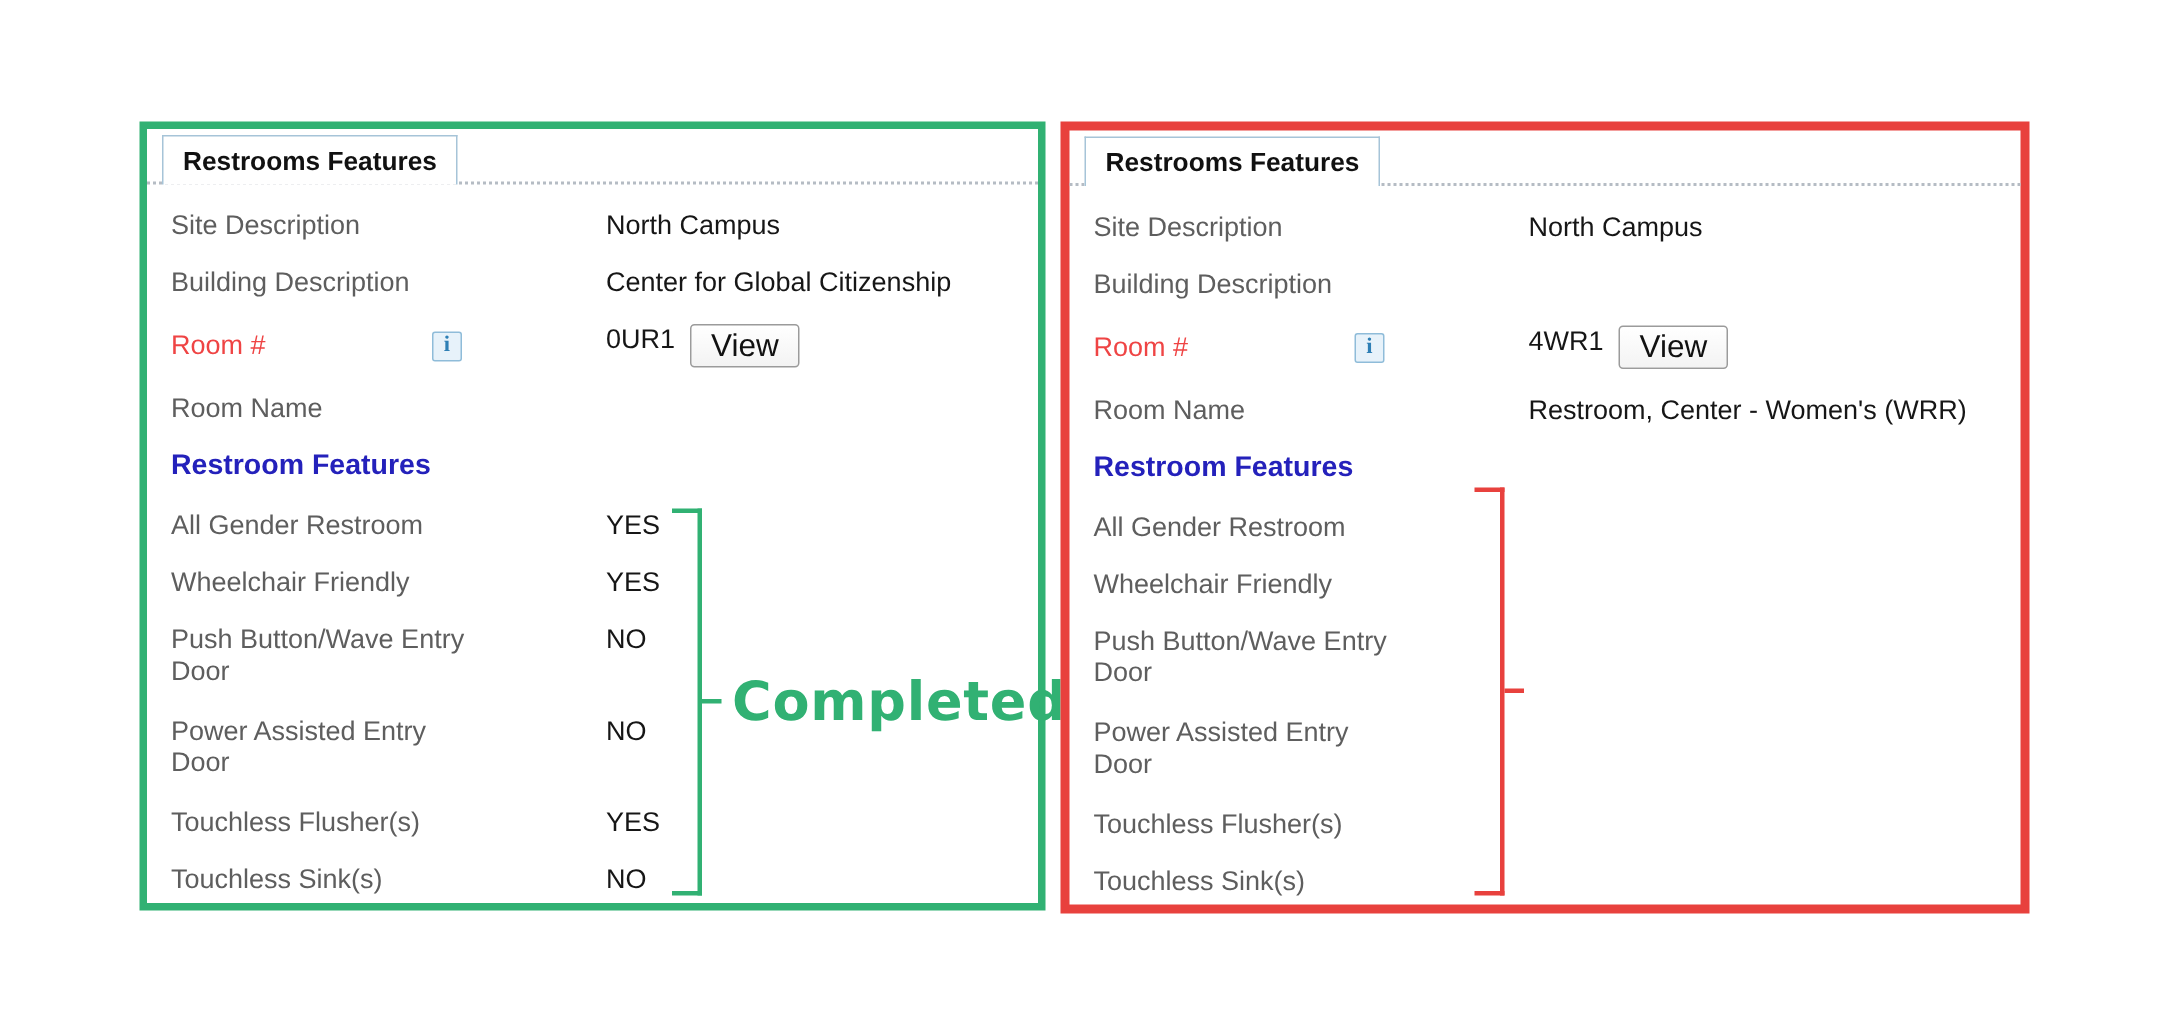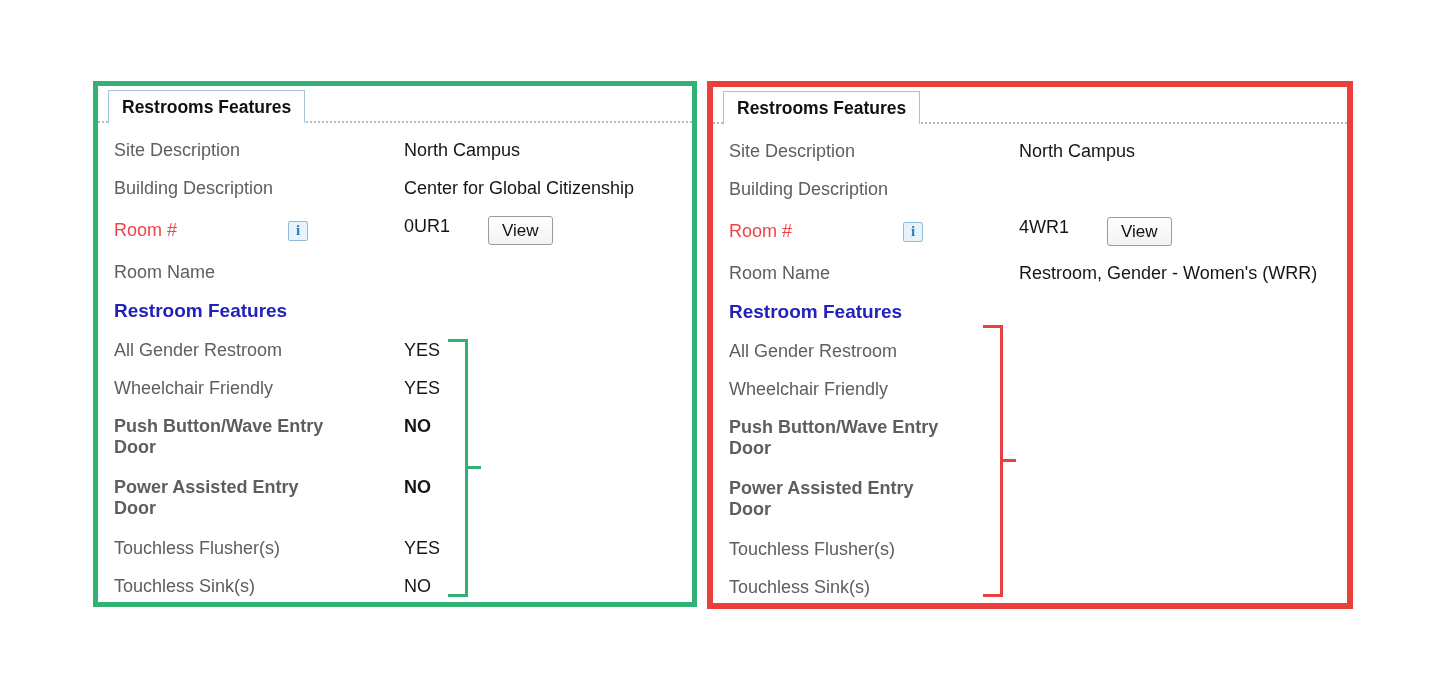--- a/index.html
+++ b/index.html
@@ -22,34 +22,34 @@
   .tab{position:absolute;left:10px;top:0;height:33px;background:#fff;
     border:1px solid #a6c4d8;border-bottom:none;
     display:flex;align-items:center;padding:0 13px;
     font-size:17.5px;font-weight:700;color:#111;z-index:2;white-space:nowrap;}
 
   .rows{padding:17px 0 0 16px;}
   .row{display:grid;grid-template-columns:290px 1fr;margin-bottom:17px;
     font-size:18px;line-height:21px;}
   .row .label{color:#5e5e5e;max-width:212px;}
   .row .value{color:#161616;white-space:nowrap;}
-  .row.two-line{margin-bottom:19px;font-weight:bold;}
+  .row.two-line{margin-bottom:19px;}
 
   .room-row{align-items:center;}
   .room-label{display:flex;justify-content:space-between;align-items:center;
     padding-right:18px;max-width:none;}
   .room-label .ltext{color:#ef4444;}
   .info-icon{width:20px;height:20px;flex:0 0 20px;background:#e7f2fa;
     border:1px solid #8fbcd9;border-radius:2px;color:var(--info_blue,#2e7fb5);
     font:700 15px "Liberation Serif",serif;display:flex;align-items:center;
     justify-content:center;cursor:pointer;}
   .room-value{display:flex;gap:10px;}
-  .view-btn{font-family:inherit;font-size:17px;color:#111;
+  .view-btn{font-family:inherit;font-size:21px;color:#111;
     padding:3px 13px;border:1px solid #9b9b9b;border-radius:3px;
-    background:linear-gradient(#ffffff,#f3f3f3);cursor:pointer;line-height:21px;margin-left:28px;}
+    background:linear-gradient(#ffffff,#f3f3f3);cursor:pointer;line-height:21px;}
 
   .section-heading{color:var(--heading_blue,#2421bb);font-weight:700;
     font-size:19px;line-height:21px;padding-left:16px;margin-bottom:19px;}
 
   .bracket{position:absolute;width:20px;
     border-top:3px solid;border-bottom:3px solid;border-right:3px solid;}
   .bracket .mid-tick{position:absolute;top:calc(50% - 2px);right:-16px;
     width:13px;height:3px;display:block;}
   .bracket.green-b{border-color:var(--green,#31b173);left:350px;top:253px;height:258px;}
   .bracket.green-b .mid-tick{background:var(--green,#31b173);}
@@ -119,20 +119,21 @@
       </div>
       <div class="row">
         <div class="label">Touchless Sink(s)</div>
         <div class="value">NO</div>
       </div>
     </div>
 
     <div class="bracket green-b">
       <span class="mid-tick"></span>
     </div>
+    <div class="annotation green-a">Completed</div>
   </div>
 
   <div class="panel red">
     <div class="tab-strip">
       <div class="dotted-line"></div>
       <div class="tab">Restrooms Features</div>
     </div>
 
     <div class="rows">
       <div class="row">
@@ -147,21 +148,21 @@
           <span class="ltext">Room #</span>
           <span class="info-icon">i</span>
         </div>
         <div class="value room-value">
           <span>4WR1</span>
           <button class="view-btn">View</button>
         </div>
       </div>
       <div class="row">
         <div class="label">Room Name</div>
-        <div class="value">Restroom, Gender - Women's (WRR)</div>
+        <div class="value">Restroom, Center - Women's (WRR)</div>
       </div>
 
       <div class="section-heading" style="margin-left:-16px;padding-left:16px;">Restroom Features</div>
 
       <div class="row">
         <div class="label">All Gender Restroom</div>
         <div class="value"></div>
       </div>
       <div class="row">
         <div class="label">Wheelchair Friendly</div>

